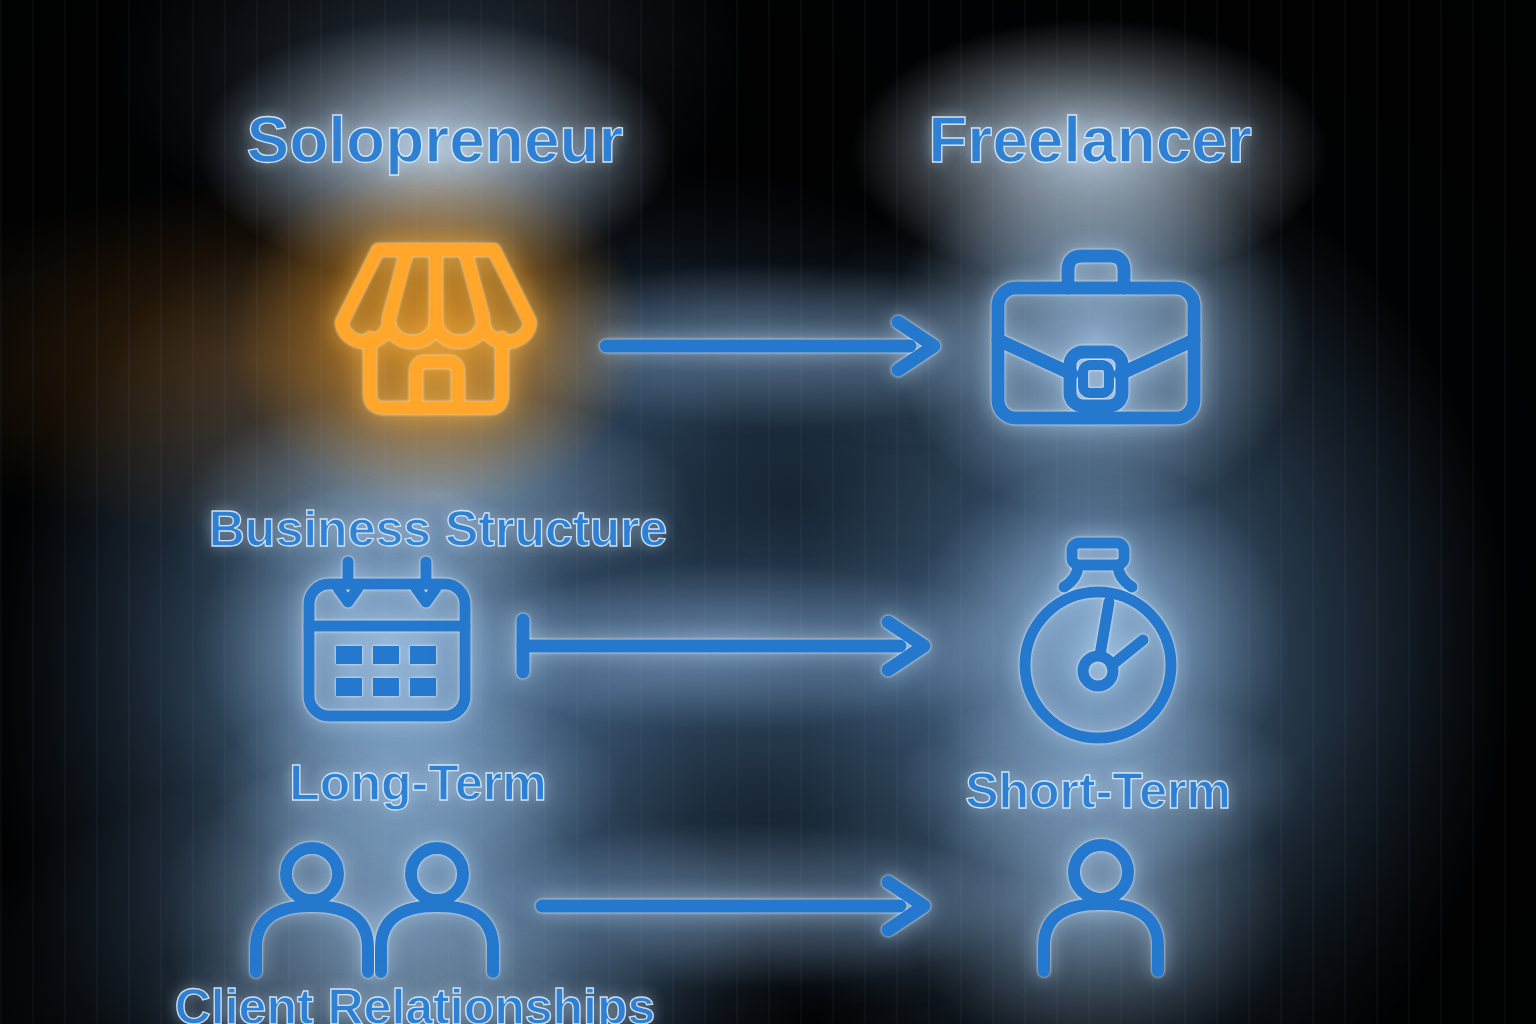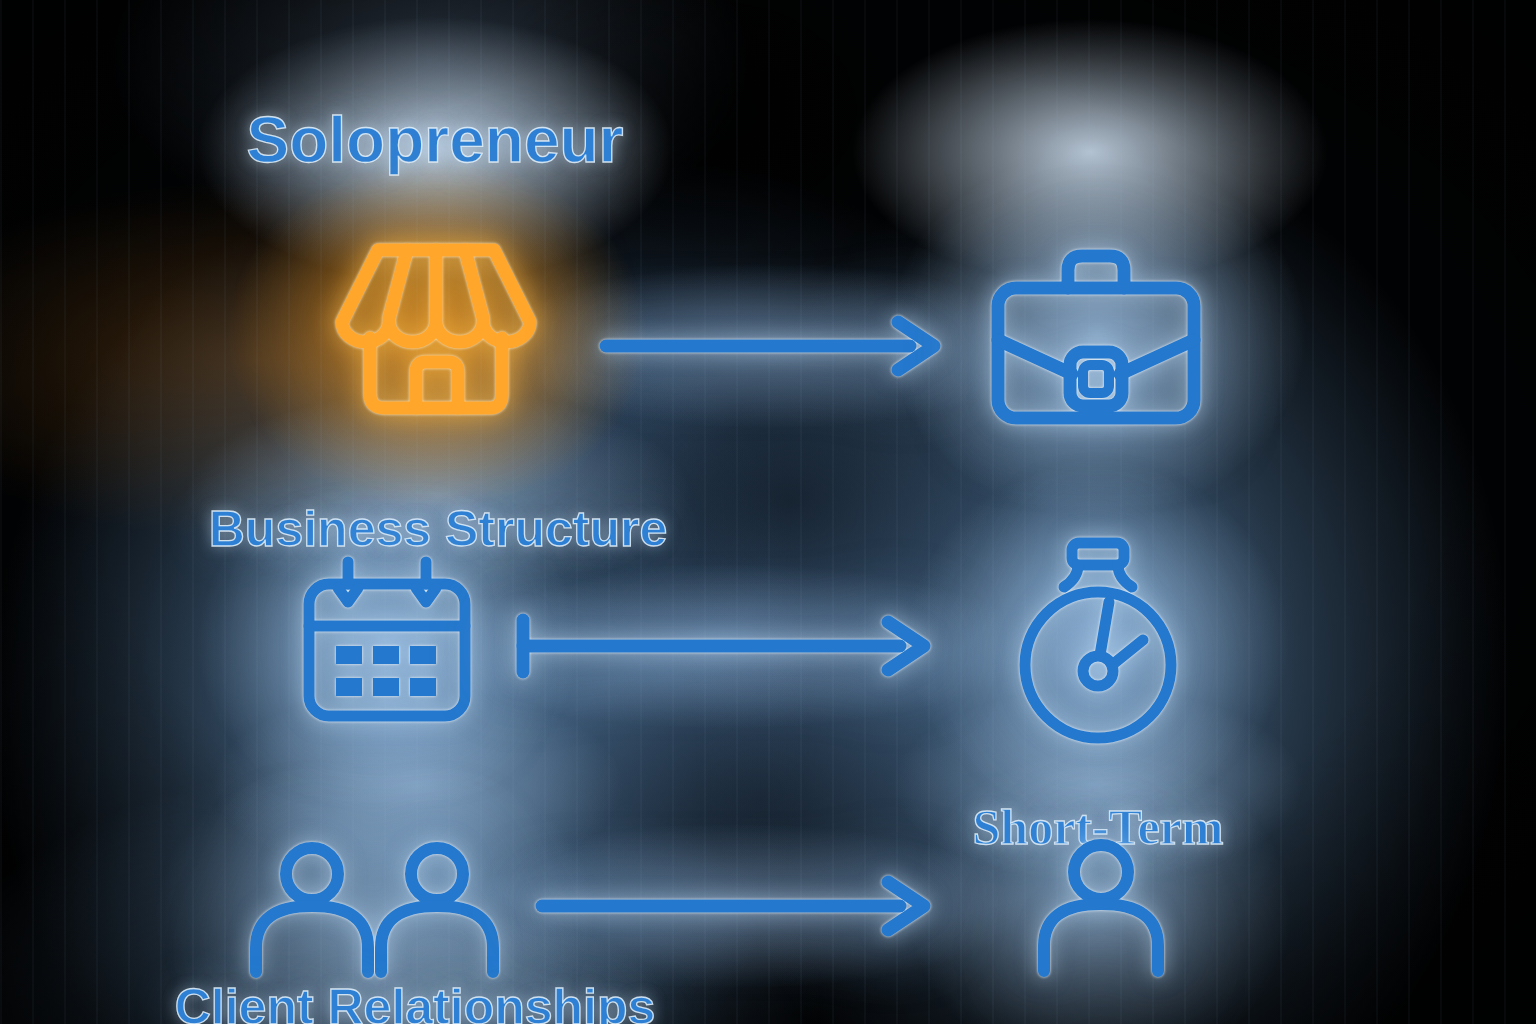--- a/index.html
+++ b/index.html
@@ -61,20 +61,21 @@
   .glow-blue{filter:drop-shadow(0 0 1.5px rgba(245,250,255,0.95)) drop-shadow(0 0 10px rgba(190,220,248,0.55)) drop-shadow(0 0 35px rgba(150,195,240,0.50));}
   .glow-orange{filter:drop-shadow(0 0 1.5px rgba(255,240,215,0.95)) drop-shadow(0 0 12px rgba(255,190,70,0.70)) drop-shadow(0 0 45px rgba(255,160,25,0.55));}
   svg{display:block;overflow:visible;}
 </style>
 </head>
 <body>
 
 <div class="stage">
 
   <h1 class="abs neon-text heading" style="left:435px;top:108px;">Solopreneur</h1>
+  <h1 class="abs neon-text heading" style="left:1090px;top:108px;">Freelancer</h1>
 
   <div class="abs glow-orange" style="left:326px;top:234px;">
     <svg width="222" height="196" viewBox="0 0 222 196" fill="none" stroke="#ffa62b" stroke-width="13" stroke-linecap="round" stroke-linejoin="round">
       <path d="M52 16 L168 16 L204 88 A23.5 20 0 0 1 157 88 A23.5 20 0 0 1 110 88 A23.5 20 0 0 1 63 88 A23.5 20 0 0 1 16 88 Z"></path>
       <path d="M81 16 L63 84 M110 16 L110 84 M139 16 L157 84"></path>
       <path d="M44 104 V160 Q44 174 58 174 H164 Q176 174 176 160 V104"></path>
       <path d="M90 174 V138 Q90 128 100 128 H122 Q132 128 132 138 V174"></path>
     </svg>
   </div>
 
@@ -126,21 +127,22 @@
     <svg width="172" height="207" viewBox="0 0 172 207" fill="none" stroke="#2478cd" stroke-width="11" stroke-linecap="round" stroke-linejoin="round">
       <rect x="60" y="5" width="52" height="22" rx="7"></rect>
       <path d="M66 27 Q66 40 52 49 M106 27 Q106 40 120 49"></path>
       <circle cx="86" cy="127" r="73"></circle>
       <circle cx="86" cy="133" r="15"></circle>
       <path d="M88 117 L97 64"></path>
       <path d="M100 127 L131 102"></path>
     </svg>
   </div>
 
-  <div class="abs neon-text rowlabel" style="left:1098px;top:802px;font-family:Liberation Serif, serif;">Short-Term</div>
+  <div class="abs neon-text rowlabel" style="left:418px;top:758px;">Long-Term</div>
+  <div class="abs neon-text rowlabel" style="left:1098px;top:766px;">Short-Term</div>
 
   <div class="abs glow-blue" style="left:250px;top:844px;">
     <svg width="250" height="134" viewBox="0 0 250 134" fill="none" stroke="#2478cd" stroke-width="12" stroke-linecap="round" stroke-linejoin="round">
       <circle cx="62" cy="30" r="26"></circle>
       <path d="M6 128 V104 Q6 62 62 62 Q118 62 118 104 V128"></path>
       <circle cx="187" cy="30" r="26"></circle>
       <path d="M131 128 V104 Q131 62 187 62 Q243 62 243 104 V128"></path>
     </svg>
   </div>
 

